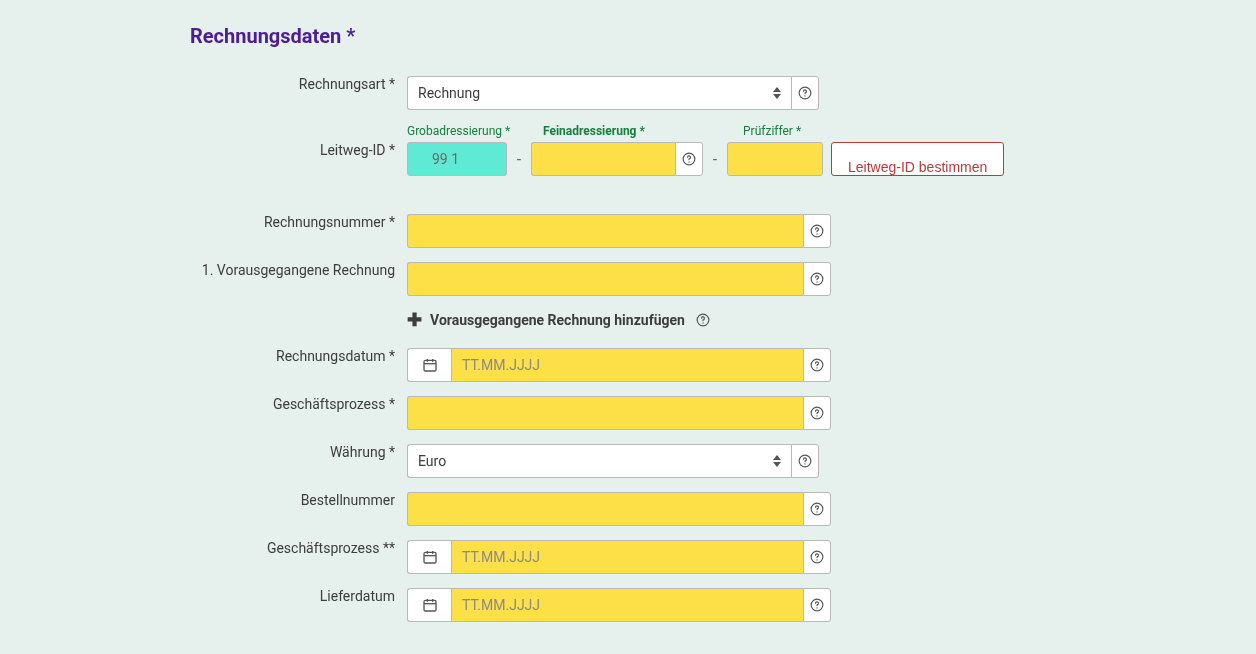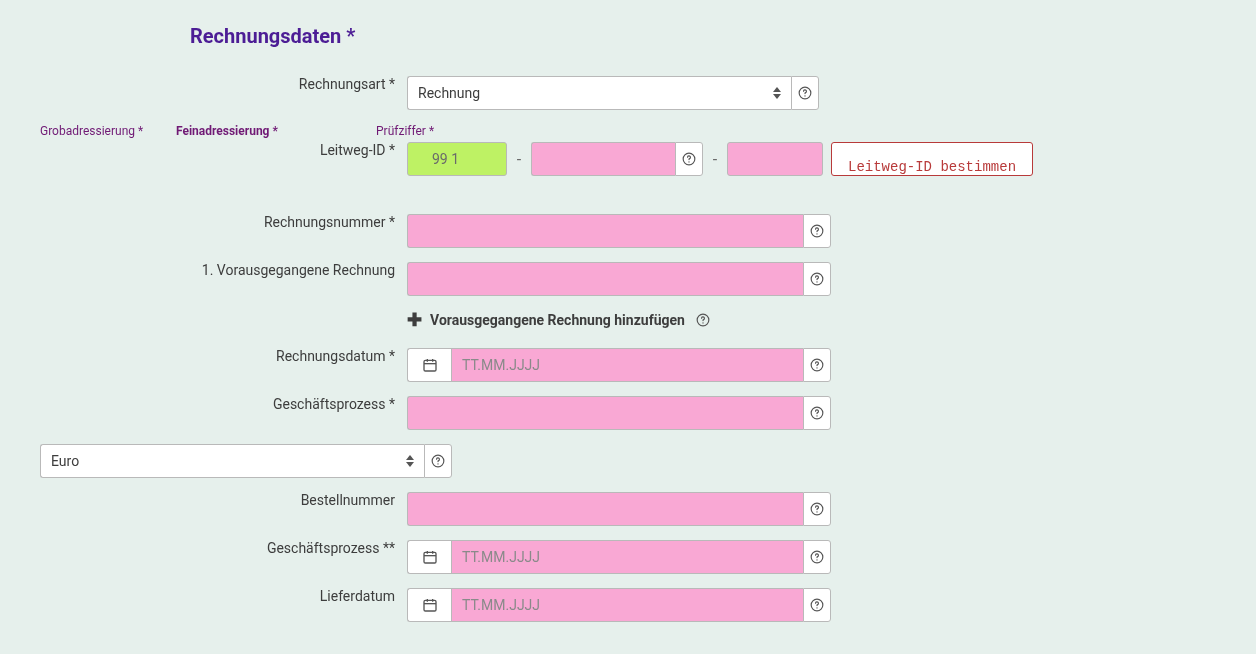--- a/index.html
+++ b/index.html
@@ -36,29 +36,29 @@
   }
   .field-col {
     display: flex;
     align-items: center;
     gap: 8px;
   }
   .inp, .sel {
     height: 34px;
     border: 1px solid #b9b9b9;
     border-radius: 3px;
-    background: #f9a8d4;
+    background: #fde047;
     font-size: 14px;
     padding: 0 10px;
     color: #3d3d3d;
     font-family: inherit;
   }
   .inp::placeholder { color: #8a8a8a; }
   .inp:disabled, .inp.readonly {
-    background: #bef264;
+    background: #5eead4;
     color: #6a6a6a;
     padding-left: 24px;
   }
   .sel {
     width: 384px;
     appearance: none;
     -webkit-appearance: none;
     background: #fff;
     position: relative;
   }
@@ -89,22 +89,23 @@
     justify-content: center;
     color: #555;
   }
   .help-inline {
     width: 20px; height: 20px; display:flex; align-items:center; justify-content:center;
     color:#555;
   }
   .leitweg-row .sublabels {
     display: flex;
     gap: 0;
+    margin-left: 367px;
     font-size: 12px;
-    color: #701a75;
+    color: #15803d;
     margin-bottom: 4px;
   }
   .leitweg-row .sublabels .sl1 { width: 108px; }
   .leitweg-row .sublabels .sl2 { width: 172px; margin-left: 28px; font-weight: bold; }
   .leitweg-row .sublabels .sl3 { width: 100px; margin-left: 28px; }
   .dash {
     width: 8px;
     text-align: center;
     color: #6a6a6a;
     font-size: 16px;
@@ -125,21 +126,21 @@
     border-bottom-left-radius: 0;
   }
   .btn-outline-red {
     height: 34px;
     border: 1px solid #b83a3a;
     color: #b83a3a;
     background: #fff;
     border-radius: 3px;
     padding: 16px 16px;
     font-size: 14px;
-    font-family: Liberation Mono, monospace;
+    font-family: Liberation Sans, sans-serif;
     cursor: pointer;
   }
   .full-input-help {
     display: flex;
   }
   .full-input-help .inp {
     width: 396px;
     border-top-right-radius: 0;
     border-bottom-right-radius: 0;
     border-right: none;
@@ -337,20 +338,21 @@
               <circle cx="12" cy="12" r="10" fill="none" stroke="#555" stroke-width="2"></circle>
               <path d="M9.5 9a2.5 2.5 0 1 1 3.5 2.3c-.9.4-1 1-1 1.7" fill="none" stroke="#555" stroke-width="2" stroke-linecap="round"></path>
               <circle cx="12" cy="17" r="1.2" fill="#555"></circle>
             </svg>
         </button>
       </div>
     </div>
   </div>
 
   <div class="row">
+    <div class="label-col">Währung *</div>
     <div class="field-col">
       <div class="select-plus-help">
         <div class="select-wrap">
           <select class="sel">
             <option>Euro</option>
           </select>
           <span class="chev">
             <svg width="8" height="5" viewBox="0 0 8 5">
                 <path d="M0 5 L4 0 L8 5 Z" fill="#555"></path>
               </svg>

